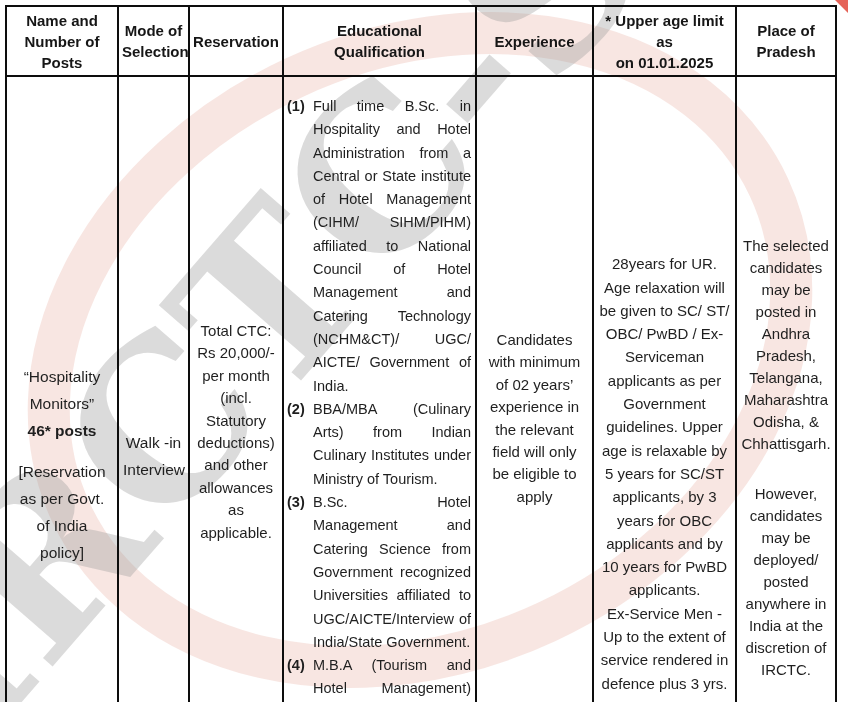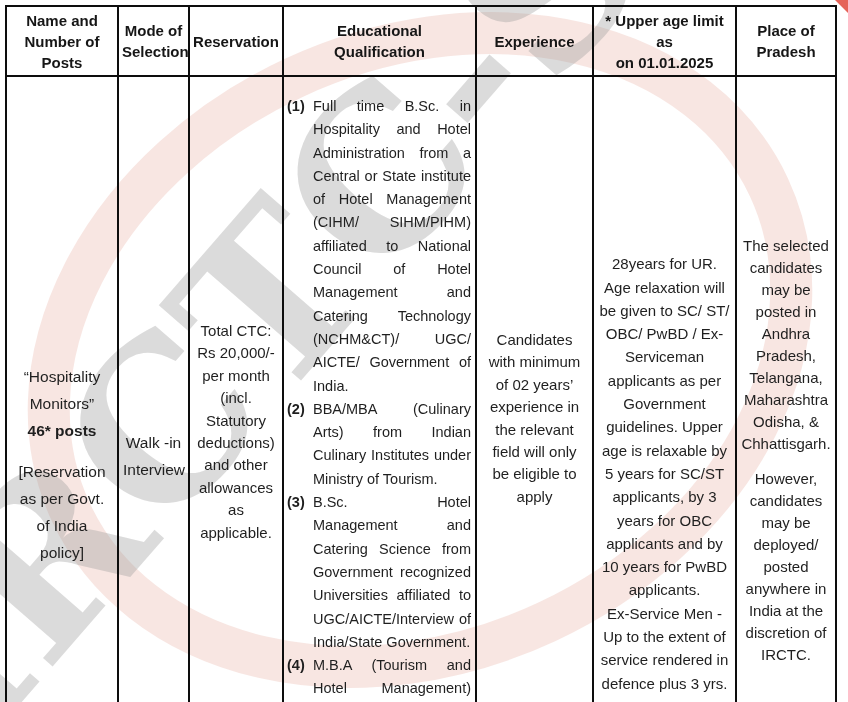--- a/index.html
+++ b/index.html
@@ -60,21 +60,21 @@
   .qitem{display:flex;}
   .qnum{flex:0 0 26px;width:26px;font-weight:bold;}
   .qtxt{flex:1;text-align:justify;}
   .qitem.qlast .qtxt{text-align-last:justify;}
   
   td.c5{padding:252px 11px 0 11px;text-align:center;font-size:15px;line-height:22.4px;}
   
   td.c6{padding:152px 3px 0 3px;text-align:center;font-size:15px;line-height:23.3px;white-space:pre-line;}
   
   td.c7{padding:158px 4px 0 4px;text-align:center;font-size:15px;line-height:22px;}
-  .place-p2{margin-top:13px;}
+  .place-p2{margin-top:28px;}
 </style>
 </head>
 <body>
 
 <div class="page">
 
   <svg class="watermark" width="848" height="702" viewBox="0 0 848 702" aria-hidden="true">
     <ellipse cx="420" cy="350" rx="385" ry="300" fill="none" stroke="#f2cdc6" stroke-width="42" opacity="0.5" transform="rotate(-25 420 350)"></ellipse>
     <text transform="translate(-20 750) rotate(-49)" font-family="DejaVu Serif, serif" font-size="215" font-weight="bold" fill="#9a9a9a" opacity="0.35">IRCTC-SC</text>
   </svg>

